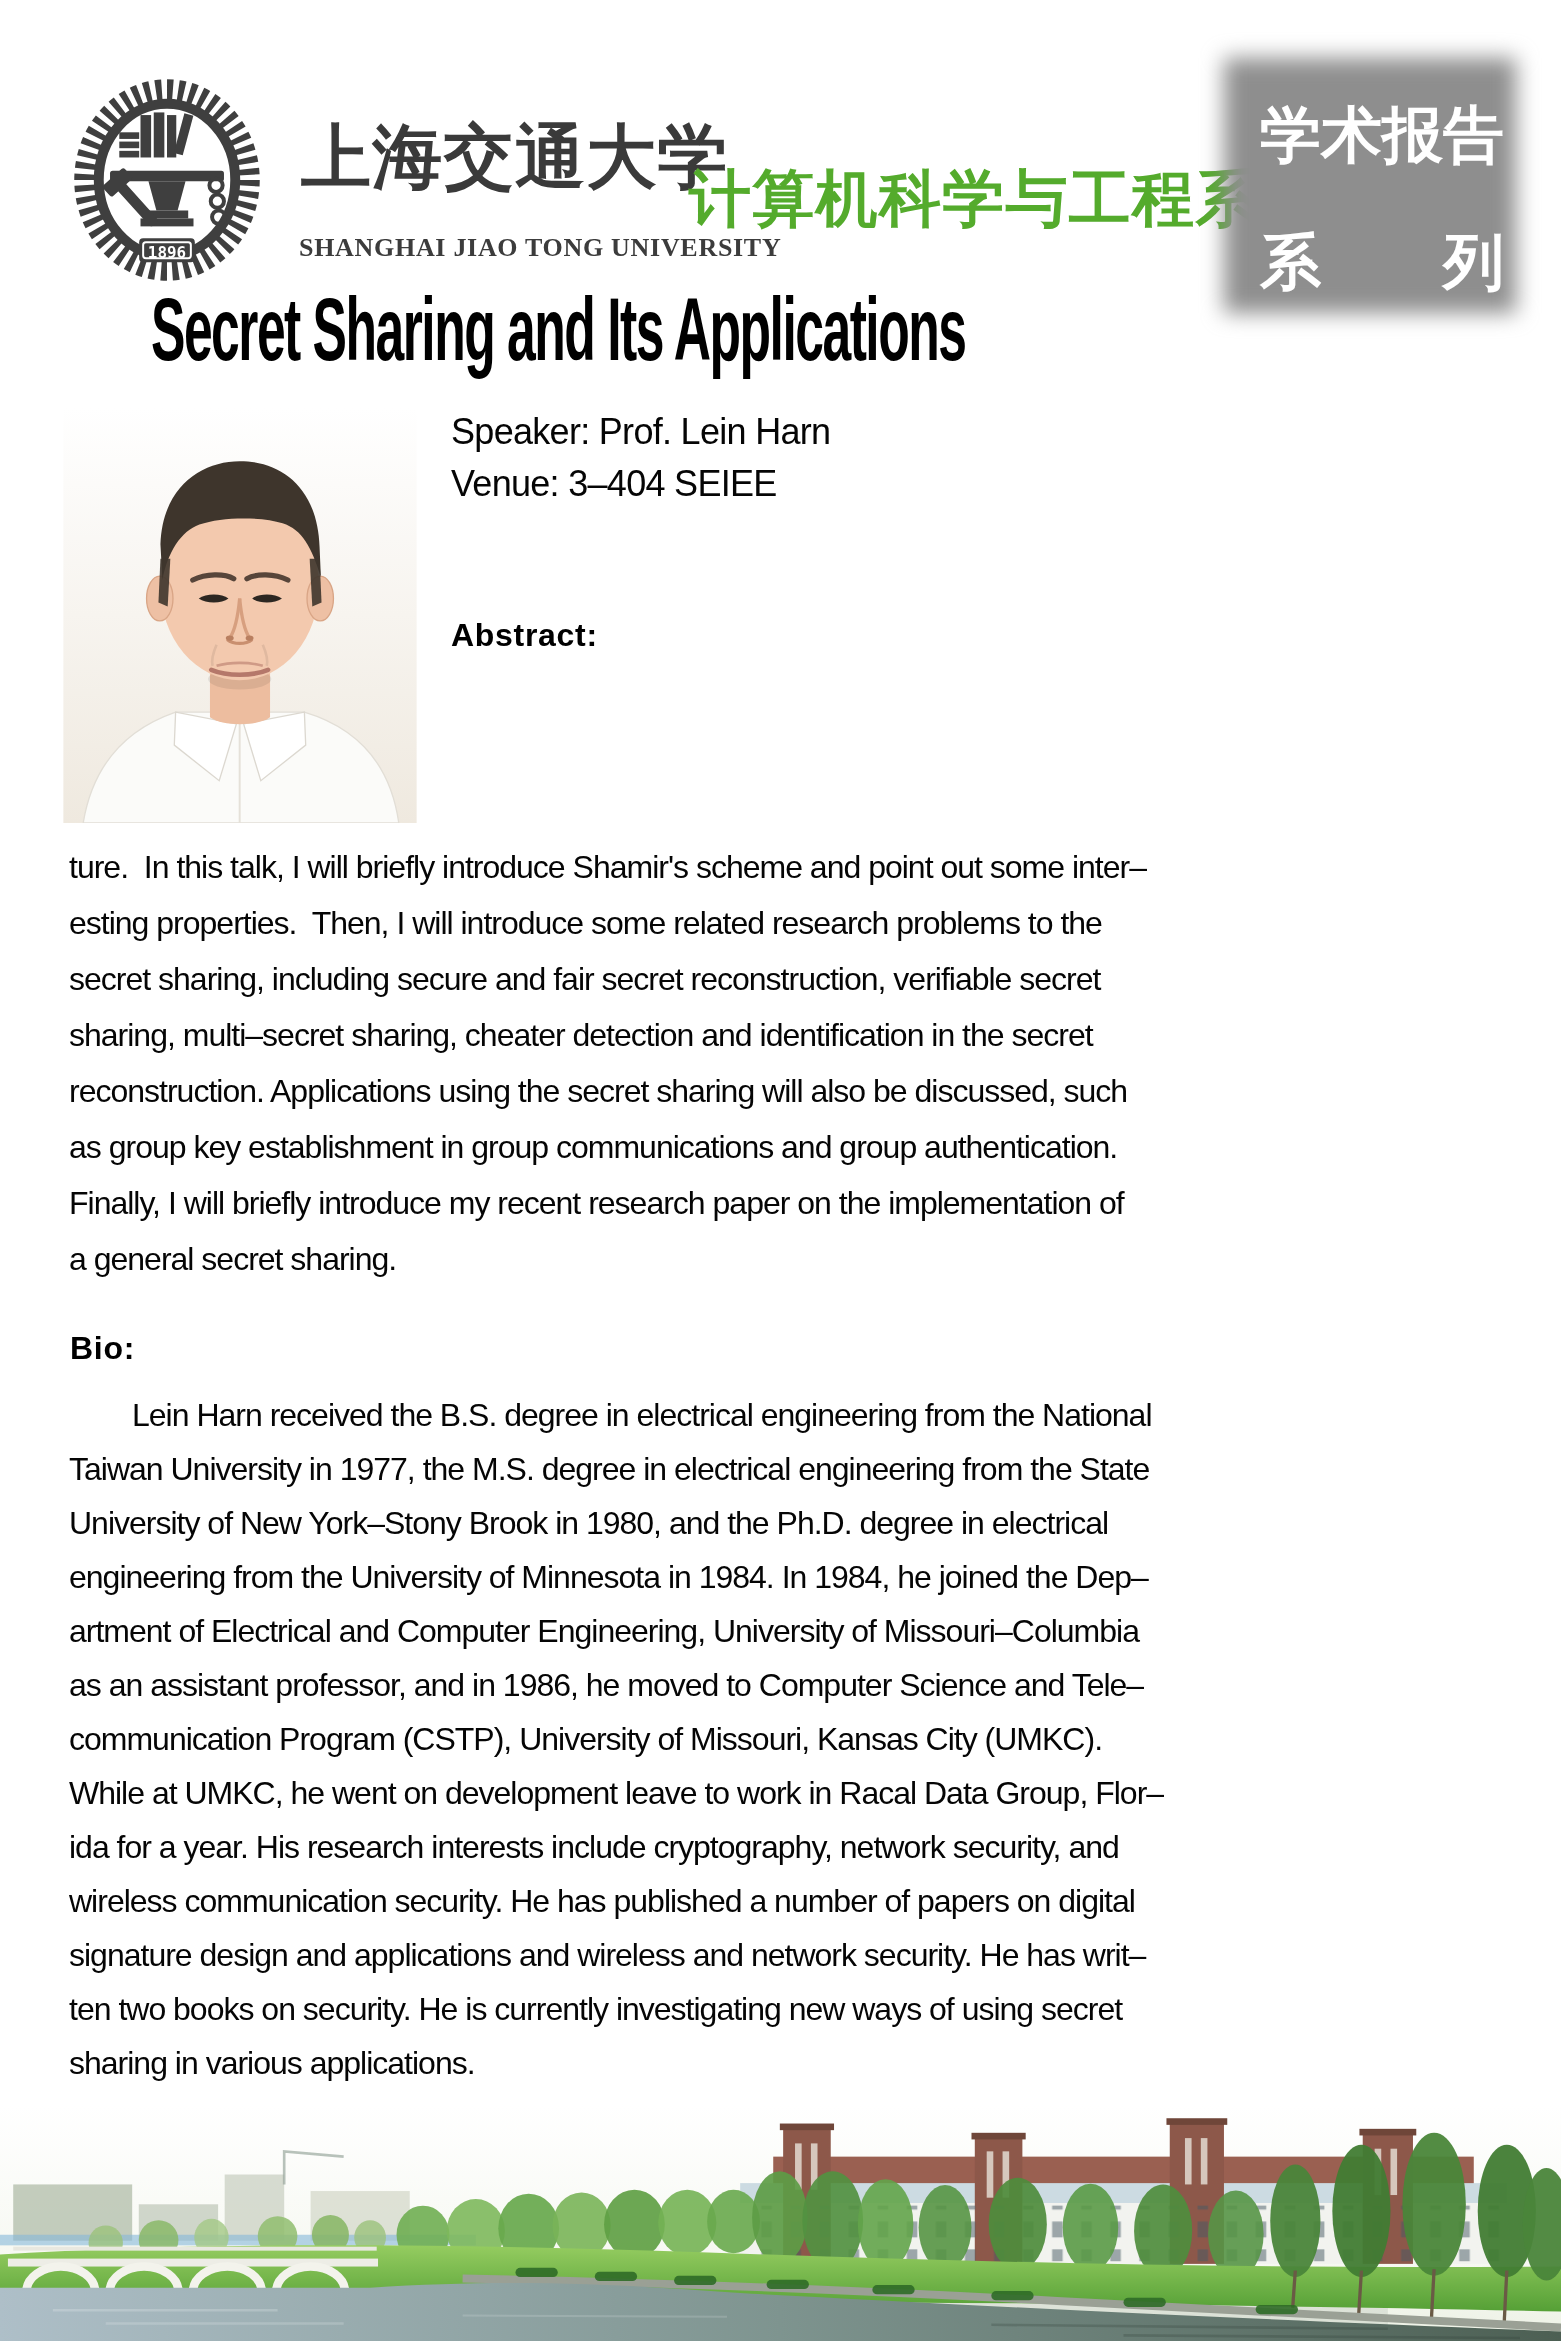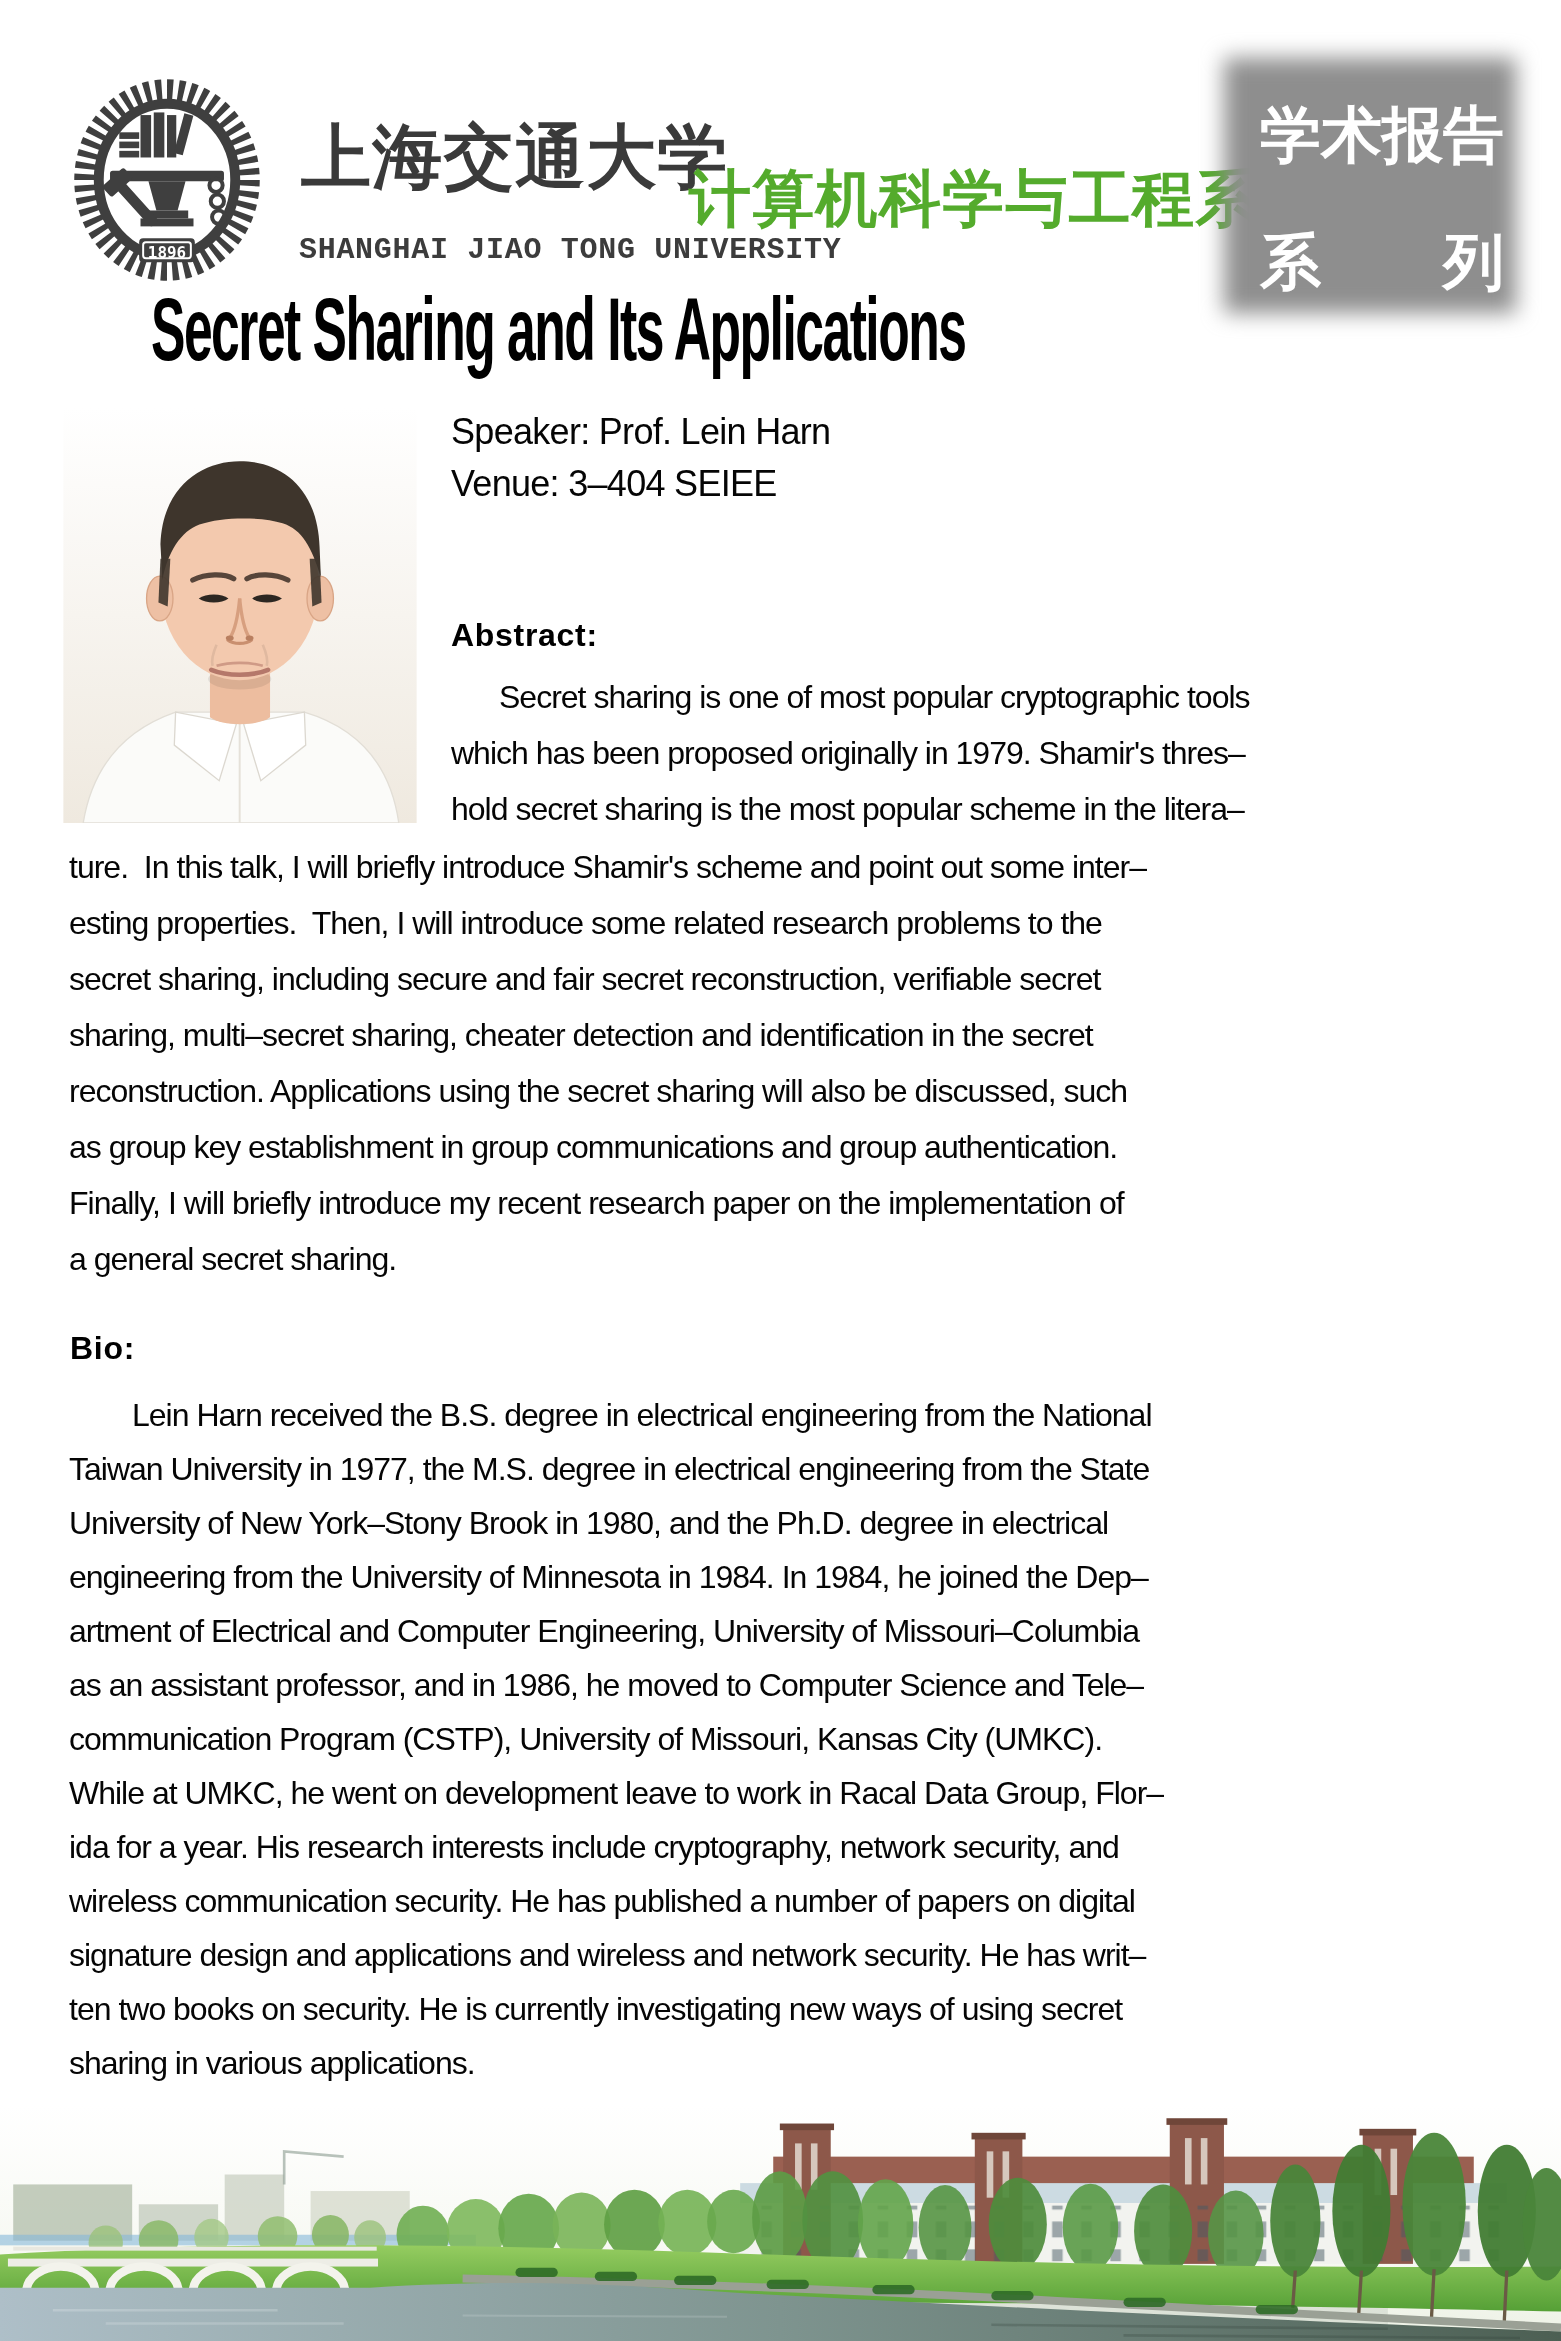--- a/index.html
+++ b/index.html
@@ -19,22 +19,22 @@
   .logo-stroke { stroke: var(--logo-gray, #3f3f3f); fill: none; }
 
   .uni-cn {
     position: absolute; left: 301px; top: 111px;
     font-family: "Liberation Serif", "DejaVu Serif", serif;
     font-size: 70px; font-weight: bold; color: #3a3a3a;
     letter-spacing: 1.3px; white-space: nowrap;
   }
   .uni-en {
     position: absolute; left: 299px; top: 233px;
-    font-family: Liberation Mono, monospace;
-    font-size: 30px; font-weight: bold; color: #3c3c3c;
+    font-family: Liberation Serif, serif;
+    font-size: 26px; font-weight: bold; color: #3c3c3c;
     letter-spacing: 0.7px; white-space: nowrap;
   }
   .dept {
     position: absolute; left: 689px; top: 157px;
     font-size: 62px; font-weight: bold;
     color: var(--department-green, #54ab2c);
     letter-spacing: 1.3px; white-space: nowrap;
   }
 
   .badge { position: absolute; left: 1224px; top: 58px; width: 292px; height: 255px; }
@@ -182,21 +182,20 @@
       <path d="M302,360 C308,374 310,384 308,392" stroke="#000000" stroke-width="4" fill="none" opacity="0.08"></path>
     </svg>
   </div>
 
   <div class="details">
     <div>Speaker: Prof. Lein Harn</div>
     <div>Venue: 3–404 SEIEE</div>
   </div>
 
   <div class="section-heading abstract-heading">Abstract:</div>
-  <div class="abstract-side body-text">Secret sharing is one of most popular cryptographic tools<br>which has been proposed originally in 1979. Shamir's thres–<br>hold secret sharing is the most popular scheme in the litera–</div>
   <div class="abstract-full body-text">ture.  In this talk, I will briefly introduce Shamir's scheme and point out some inter–<br>esting properties.  Then, I will introduce some related research problems to the<br>secret sharing, including secure and fair secret reconstruction, verifiable secret<br>sharing, multi–secret sharing, cheater detection and identification in the secret<br>reconstruction. Applications using the secret sharing will also be discussed, such<br>as group key establishment in group communications and group authentication.<br>Finally, I will briefly introduce my recent research paper on the implementation of<br>a general secret sharing.</div>
 
   <div class="section-heading bio-heading">Bio:</div>
   <div class="bio-text body-text">Lein Harn received the B.S. degree in electrical engineering from the National<br>Taiwan University in 1977, the M.S. degree in electrical engineering from the State<br>University of New York–Stony Brook in 1980, and the Ph.D. degree in electrical<br>engineering from the University of Minnesota in 1984. In 1984, he joined the Dep–<br>artment of Electrical and Computer Engineering, University of Missouri–Columbia<br>as an assistant professor, and in 1986, he moved to Computer Science and Tele–<br>communication Program (CSTP), University of Missouri, Kansas City (UMKC).<br>While at UMKC, he went on development leave to work in Racal Data Group, Flor–<br>ida for a year. His research interests include cryptography, network security, and<br>wireless communication security. He has published a number of papers on digital<br>signature design and applications and wireless and network security. He has writ–<br>ten two books on security. He is currently investigating new ways of using secret<br>sharing in various applications.</div>
 
   <div class="campus">
     <svg width="1561" height="237" viewBox="0 0 2362 358" preserveAspectRatio="none" xmlns="http://www.w3.org/2000/svg">
       <defs>
         <linearGradient id="sky" x1="0" y1="0" x2="0" y2="1">
           <stop offset="0" stop-color="#ffffff"></stop>

